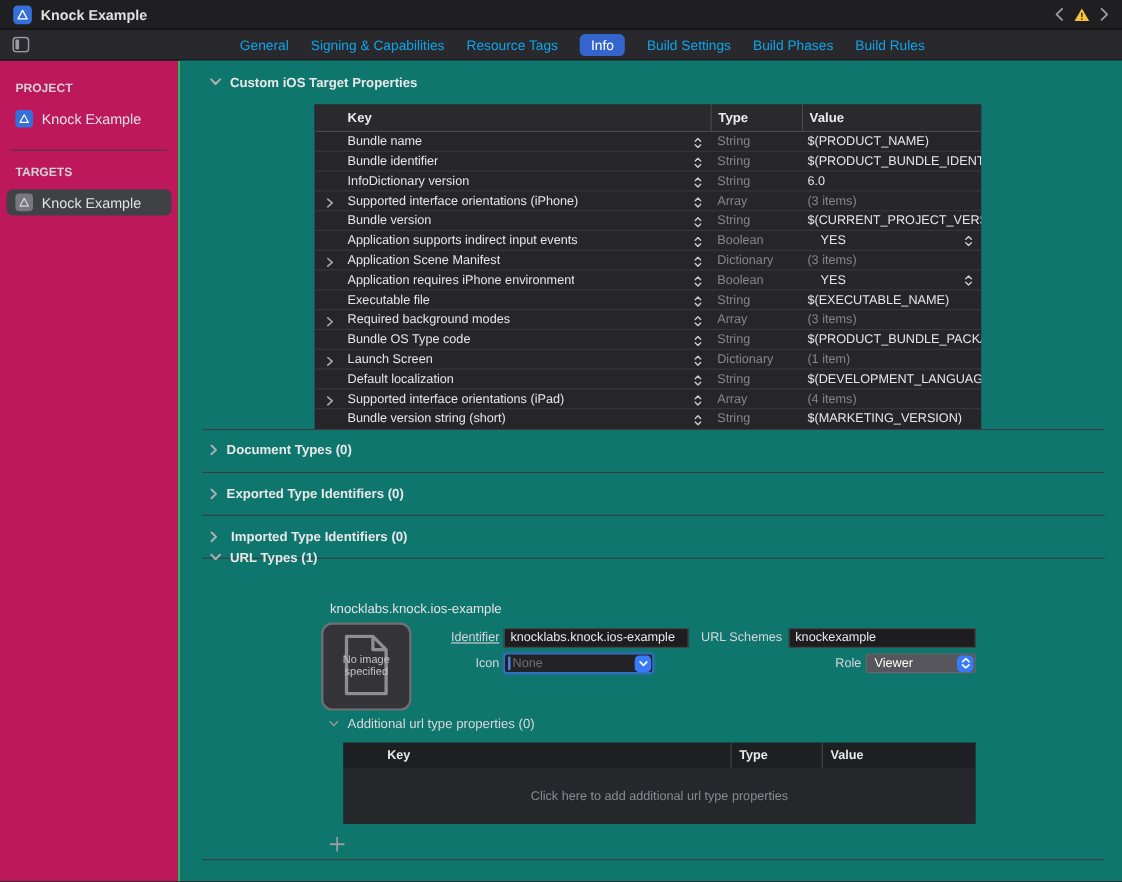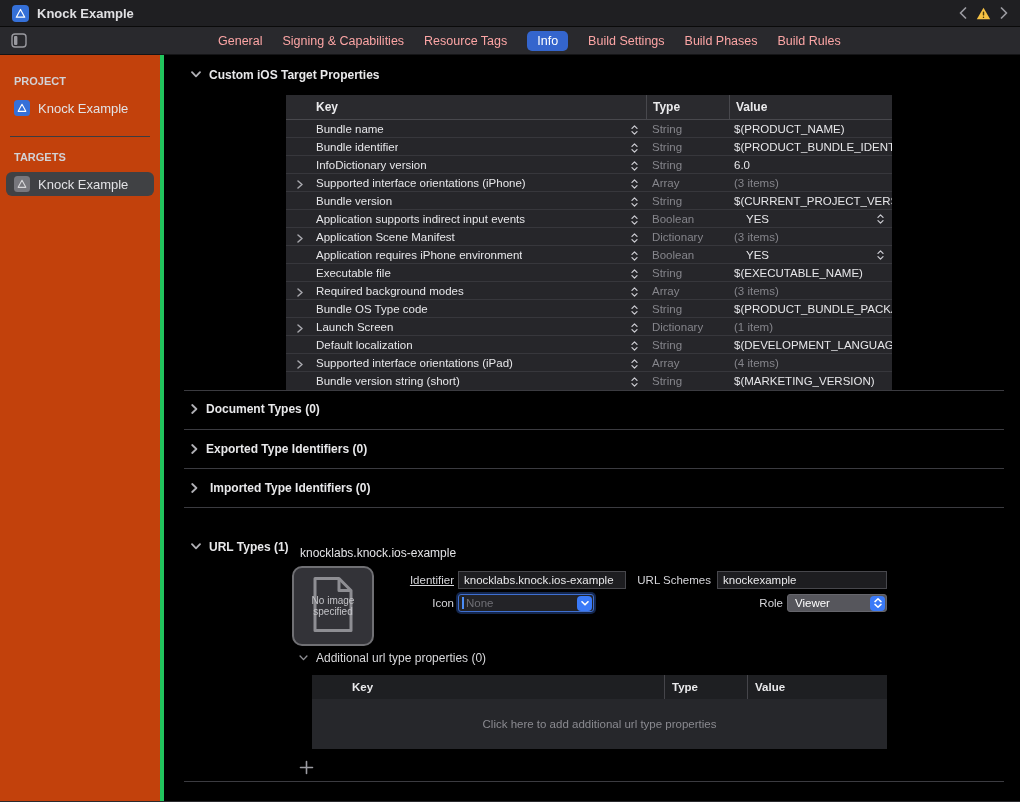--- a/index.html
+++ b/index.html
@@ -22,39 +22,39 @@
   .win-title { font-size:13px; font-weight:600; color:#e0e0e3; }
   .nav { margin-left:auto; display:flex; align-items:center; gap:9px; }
   .nav-btn { display:flex; color:#9a9aa0; cursor:default; }
   
   .toolbar {
     height:28px; background:#29292d; border-bottom:1px solid #141416;
     position:relative; display:flex; align-items:center; padding:0 11px;
   }
   .sb-toggle { display:flex; color:#9a9aa0; }
   .tabs { position:absolute; left:218px; top:0; bottom:0; display:flex; align-items:center; gap:20px; }
-  .tab { font-size:12.5px; color:#fca5a5; white-space:nowrap; }
+  .tab { font-size:12.5px; color:#0ea5e9; white-space:nowrap; }
   .tab.selected { background:#3465cd; color:#fff; padding:3px 10px; border-radius:5px; }
   
   .main { display:flex; height:746px; }
   .sidebar {
-    width:164px; flex:none; background:#c2410c; border-right:4px solid #22c55e; padding-top:10px;
+    width:164px; flex:none; background:#be185d; border-right:2px solid #22c55e; padding-top:10px;
   }
   .sb-header { font-size:11px; font-weight:700; color:#d2d2d6; padding:10px 14px 7px; }
   .sb-item {
     display:flex; align-items:center; gap:8px; height:24px;
     margin:2px 6px; padding:0 8px; border-radius:6px; font-size:13px; color:#e2e2e5;
   }
   .sb-item.selected { background:#404144; }
   .sb-icon { width:16px; height:16px; border-radius:3.5px; flex:none;
     display:flex; align-items:center; justify-content:center; }
   .sb-icon.blue { background:#3570d8; }
   .sb-icon.grey { background:#77777d; }
   .sb-divider { height:1px; background:#3c3c40; margin:16px 10px 4px; }
-  .content { position:relative; flex:1; background:#000000; overflow:hidden; }
+  .content { position:relative; flex:1; background:#0f766e; overflow:hidden; }
   
   .sec-head { position:absolute; left:27px; display:flex; align-items:center; gap:8px;
     font-size:12px; font-weight:700; color:#e8e8ea; height:15px; }
   .chev { display:flex; color:#b0b0b5; }
   .hr { position:absolute; left:20px; right:16px; height:1px; background:#3b3b40; }
   
   .ptable { position:absolute; left:122px; top:40px; width:606px; background:#26262a; }
   .thead { display:flex; align-items:center; height:25px; background:#2a2a2e;
     border-bottom:1px solid #48484d; font-weight:700; font-size:12px; color:#eaeaec; }
   .thead .hc1 { width:360px; padding-left:30px; }
@@ -557,21 +557,21 @@
     <div class="sec-head" style="top:425px;gap:12px;">
       <span class="chev">
         <svg width="7" height="10" viewBox="0 0 7 10">
             <path d="M1.2 1 L5.4 5 L1.2 9" fill="none" stroke="currentColor" stroke-width="1.8" stroke-linecap="round" stroke-linejoin="round"></path>
           </svg>
       </span>
       <span>Imported Type Identifiers (0)</span>
     </div>
     <div class="hr" style="top:452px;"></div>
 
-    <div class="sec-head" style="top:484px;">
+    <div class="sec-head" style="top:444px;">
       <span class="chev">
         <svg width="10" height="7" viewBox="0 0 10 7">
             <path d="M1 1.2 L5 5.4 L9 1.2" fill="none" stroke="currentColor" stroke-width="1.8" stroke-linecap="round" stroke-linejoin="round"></path>
           </svg>
       </span>
       <span>URL Types (1)</span>
     </div>
 
     <div class="url-item-title">knocklabs.knock.ios-example</div>
 

